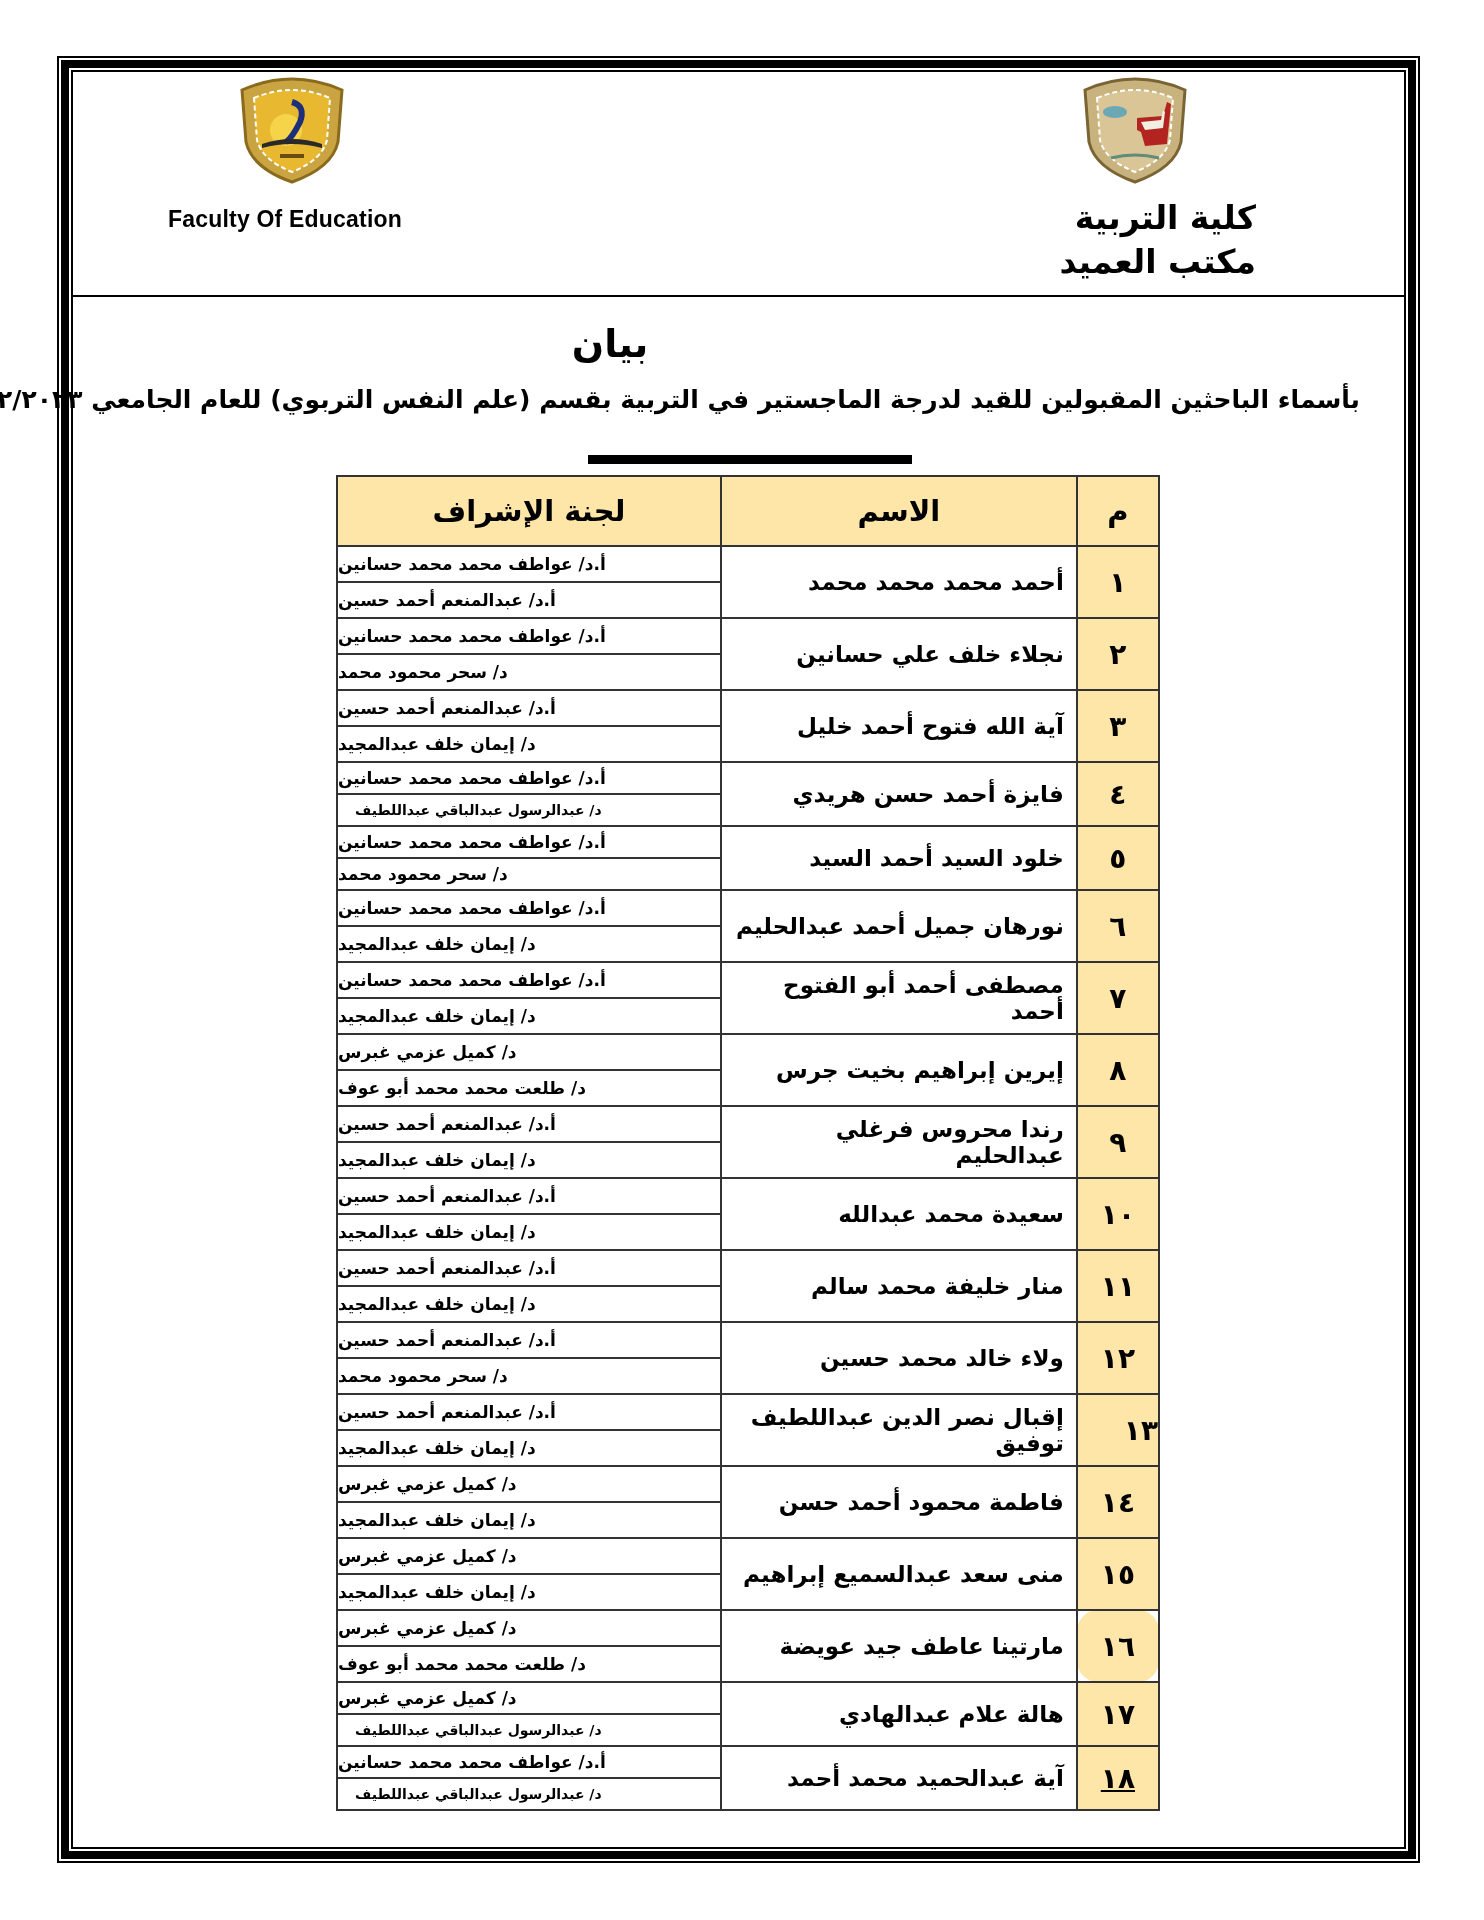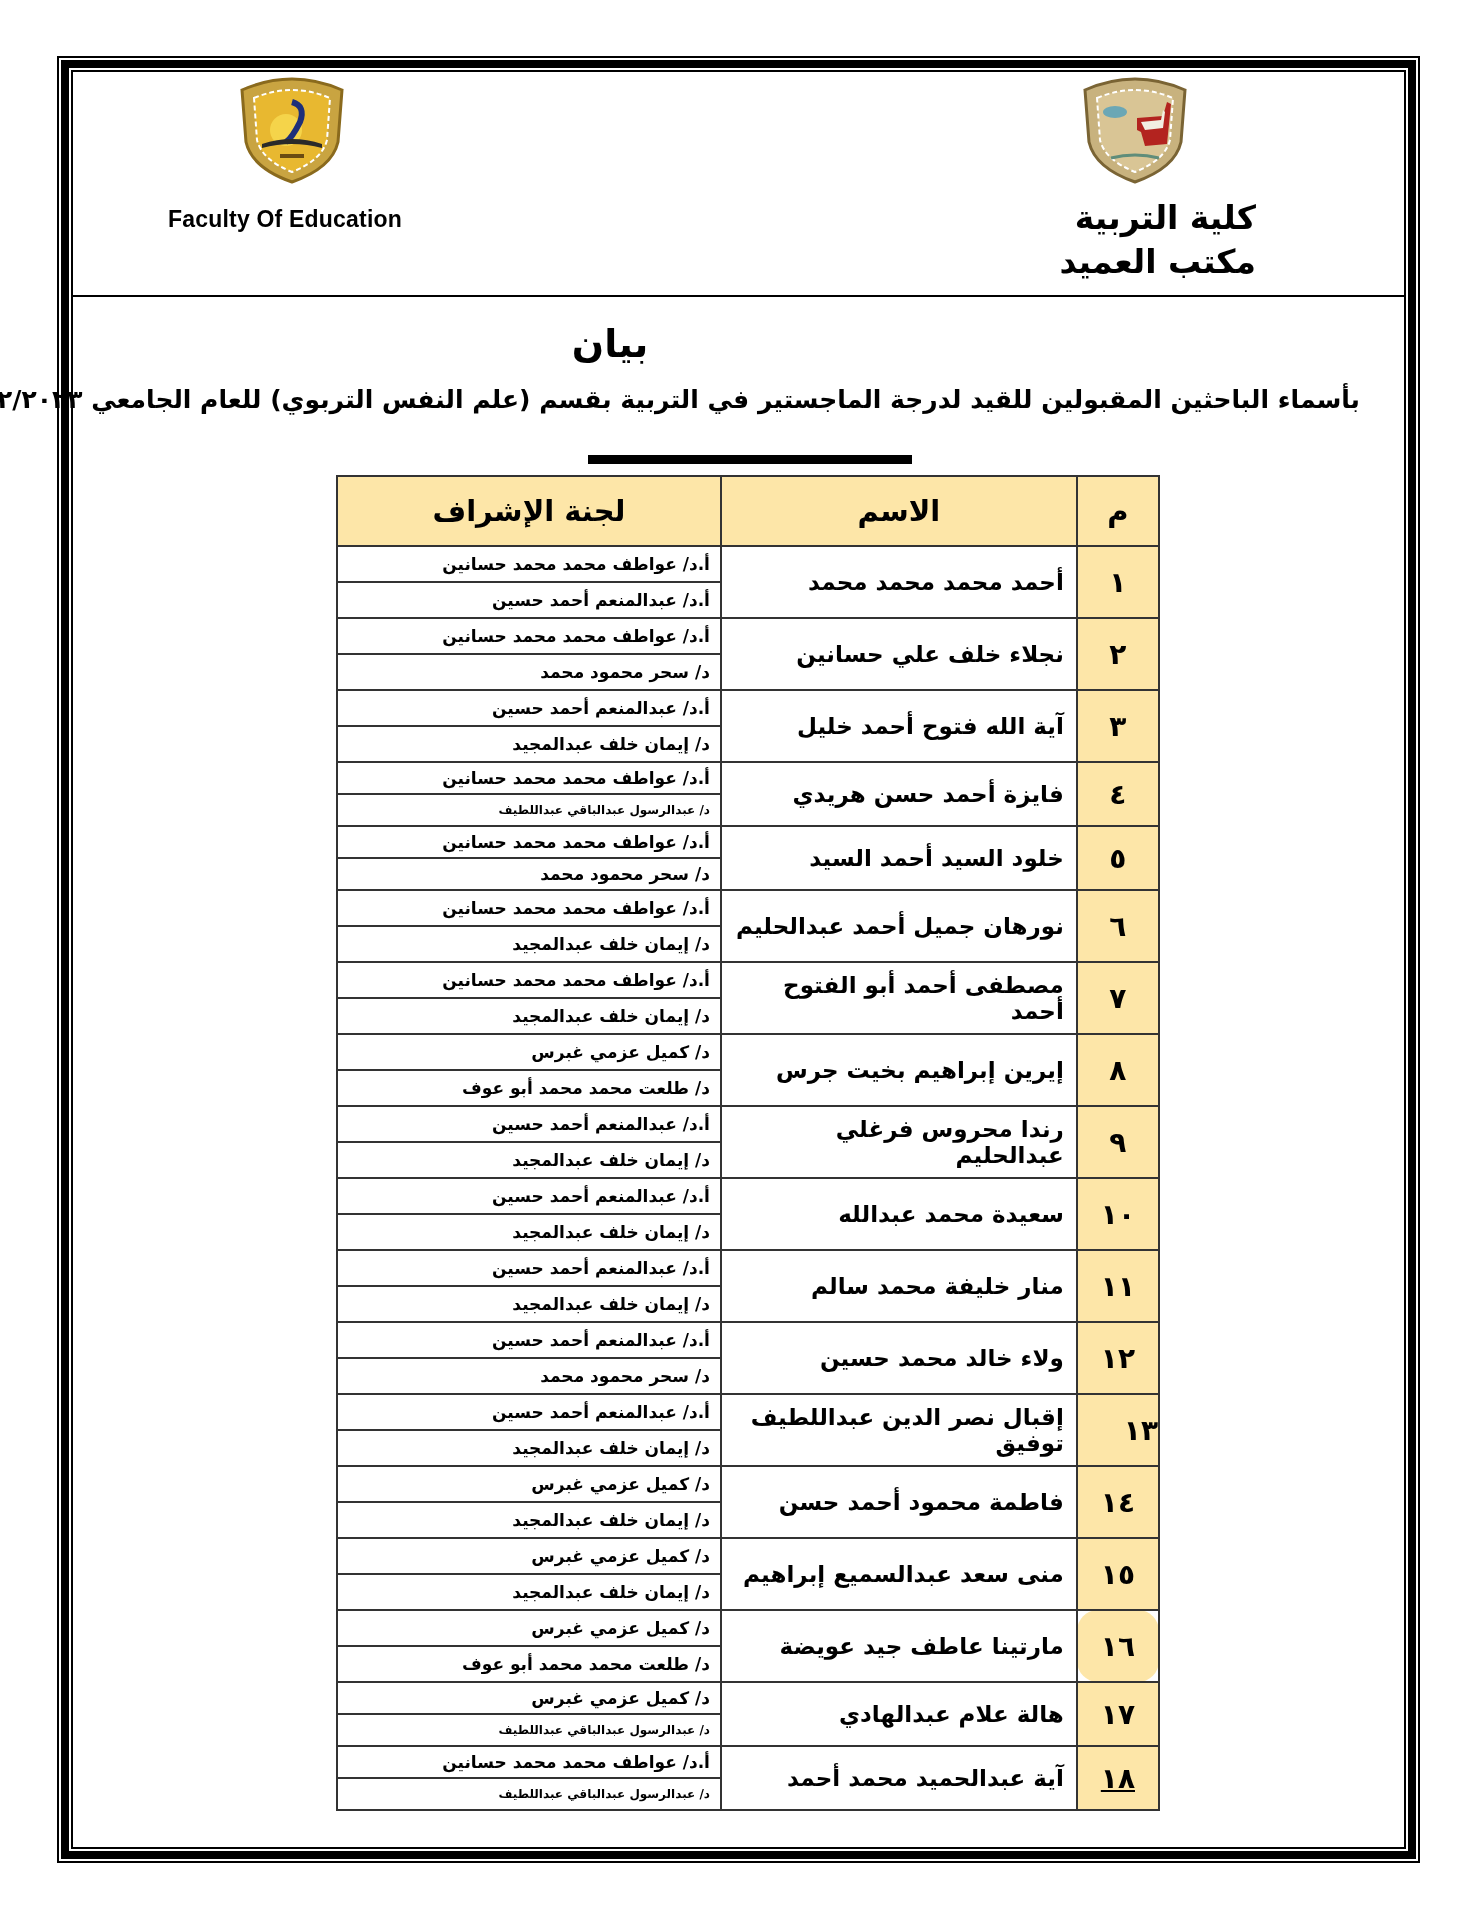--- a/index.html
+++ b/index.html
@@ -38,24 +38,24 @@
   table.supervision { position: absolute; left: 336px; top: 475px; width: 824px;
                       border-collapse: collapse; direction: rtl; table-layout: fixed; }
   table.supervision td, table.supervision th { border: 2px solid #333; padding: 0; }
   table.supervision th { background: #FDE6A8; height: 68px; font-weight: bold; font-size: 29px; }
   .col-num { width: 82px; }
   .col-name { width: 355px; }
   .col-sup { width: 383px; }
   td.num-cell { background: #FDE6A8; text-align: center; font-weight: bold; font-size: 28px; }
   td.name-cell { text-align: right; padding-right: 12px !important; font-size: 23px; font-weight: bold; }
   td.sup-cell { vertical-align: top; }
-  .sup-line { display: block; height: 34px; line-height: 34px; text-align: right; padding-right: 10px;
+  .sup-line { display: block; height: 34px; line-height: 34px; text-align: left; padding-right: 10px;
               font-size: 17px; font-weight: bold; white-space: nowrap; overflow: hidden; }
   .sup-line + .sup-line { border-top: 2px solid #333; }
-  .sup-line.small { font-size: 12px; }
+  .sup-line.small { font-size: 14px; padding-left: 17px; }
 </style>
 </head>
 <body>
 
 <div class="frame-outer"></div>
 <div class="frame-mid"></div>
 <div class="frame-inner"></div>
 <div class="header-divider"></div>
 
 <div class="logo logo-left">

